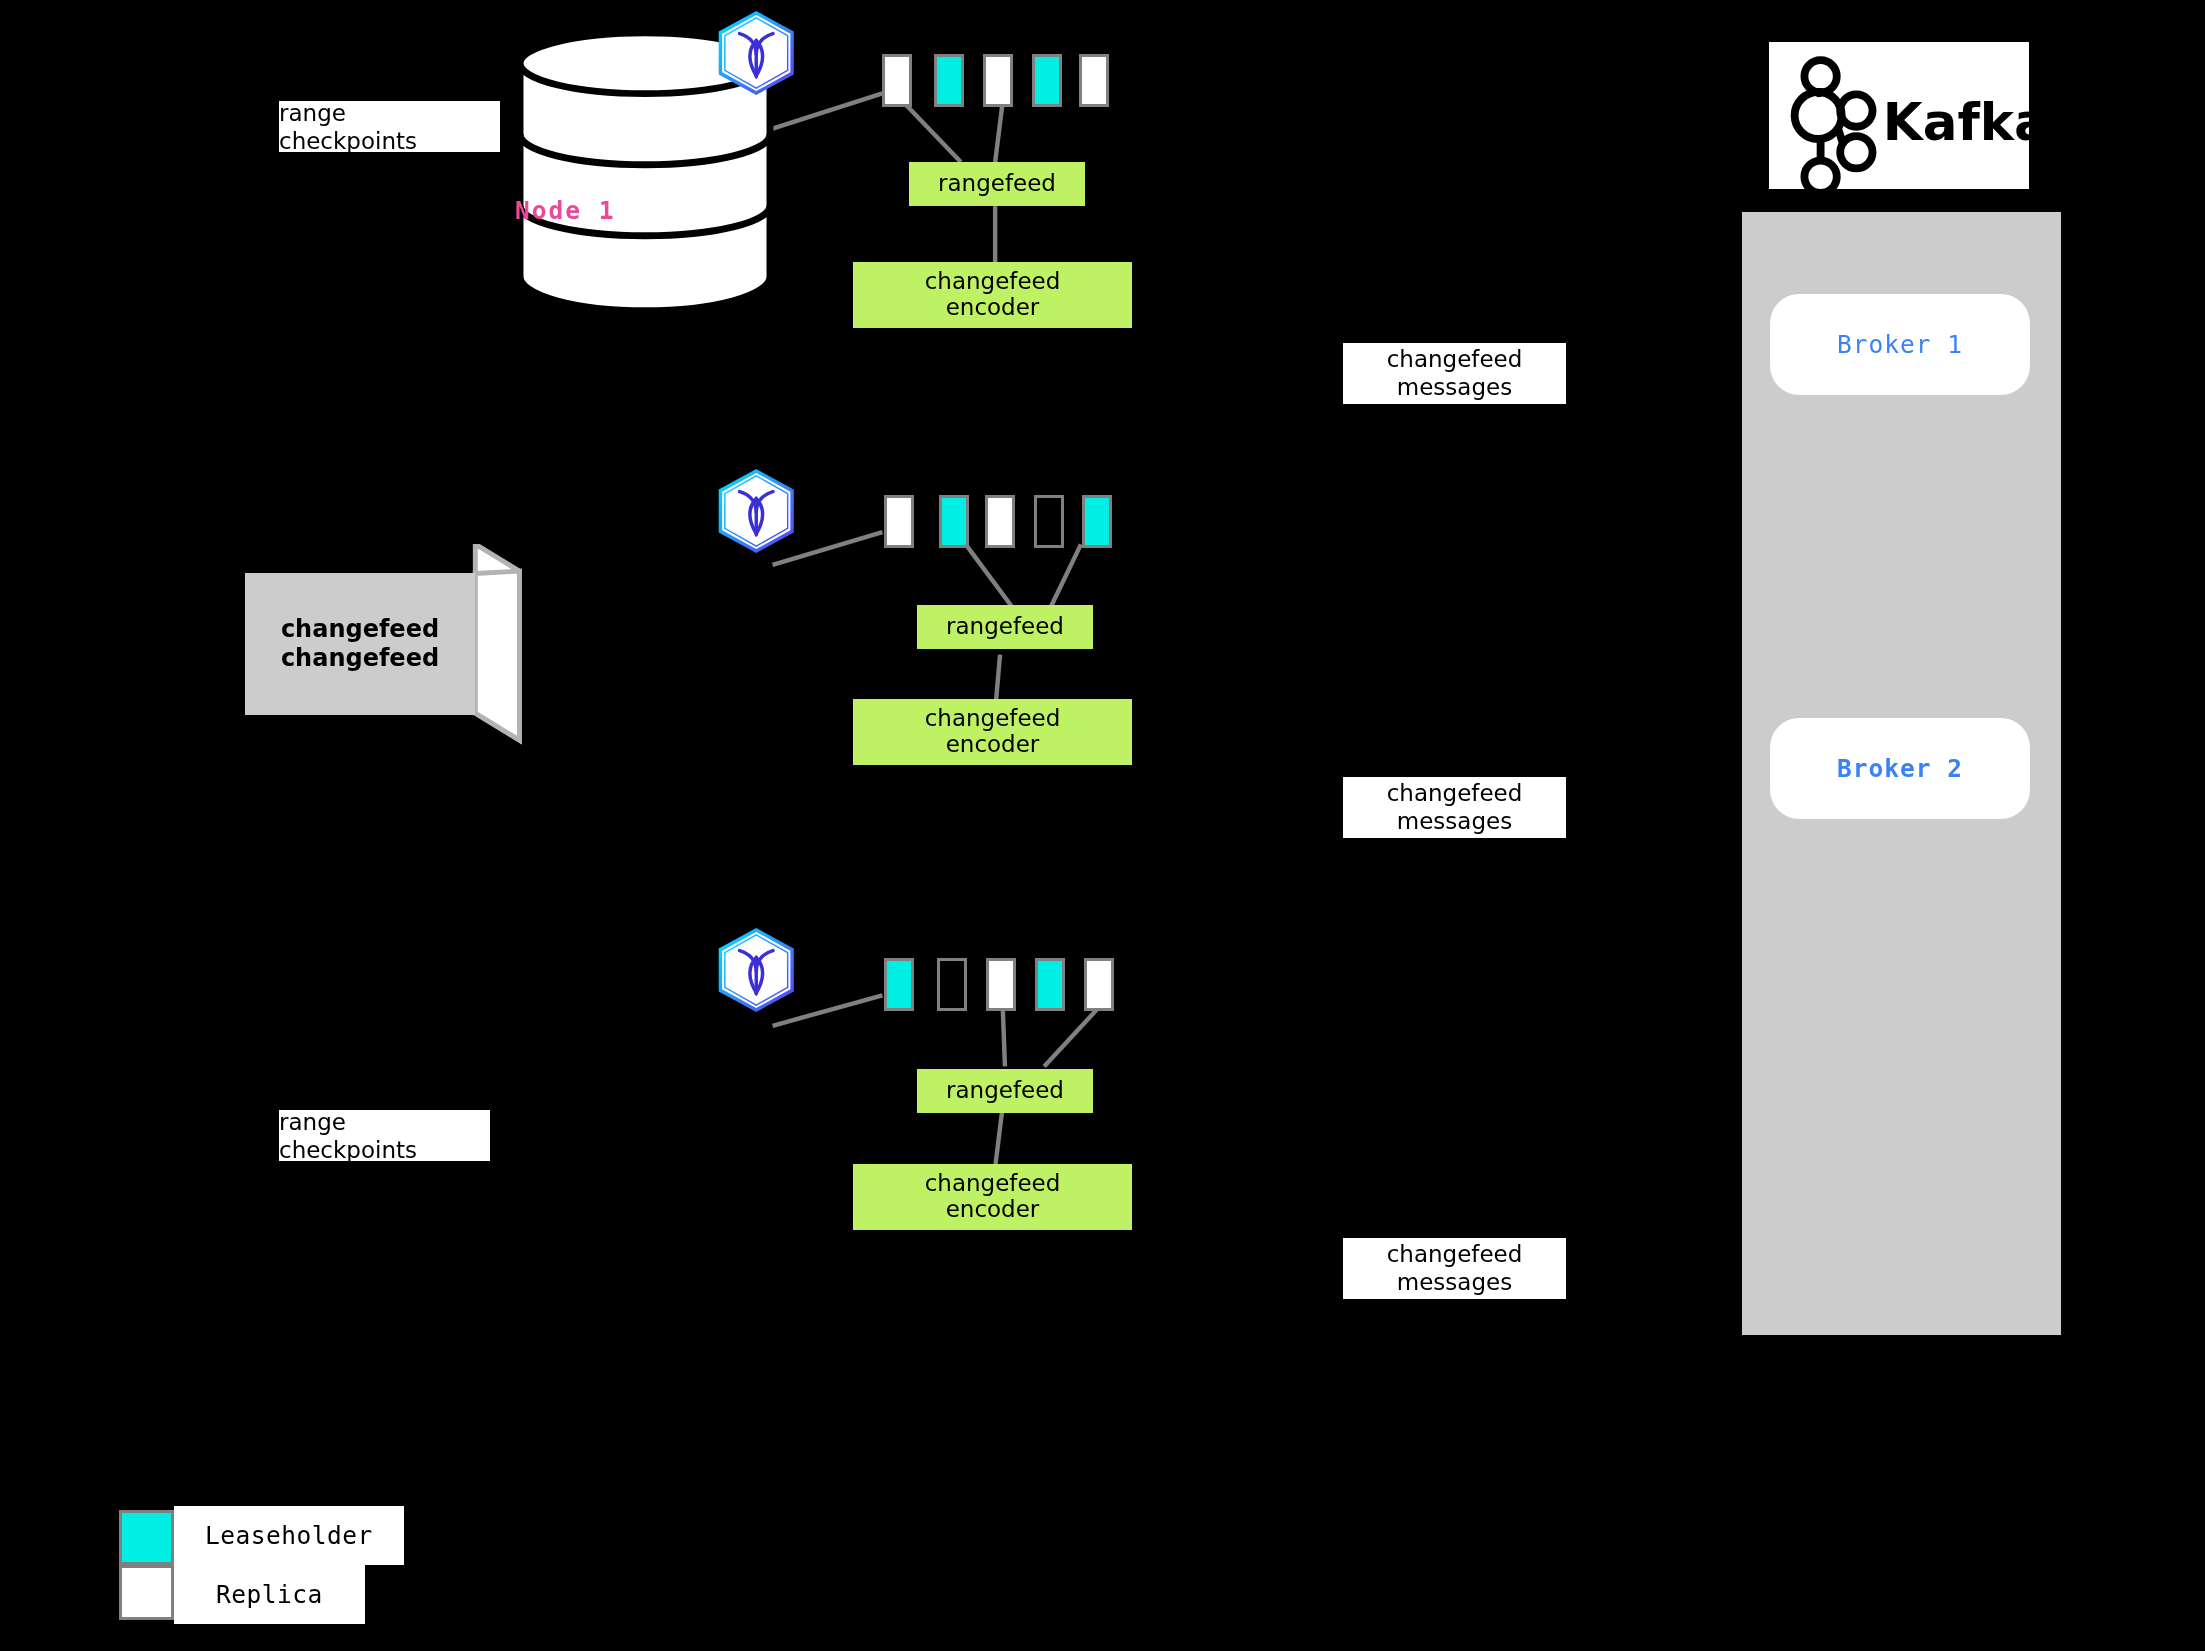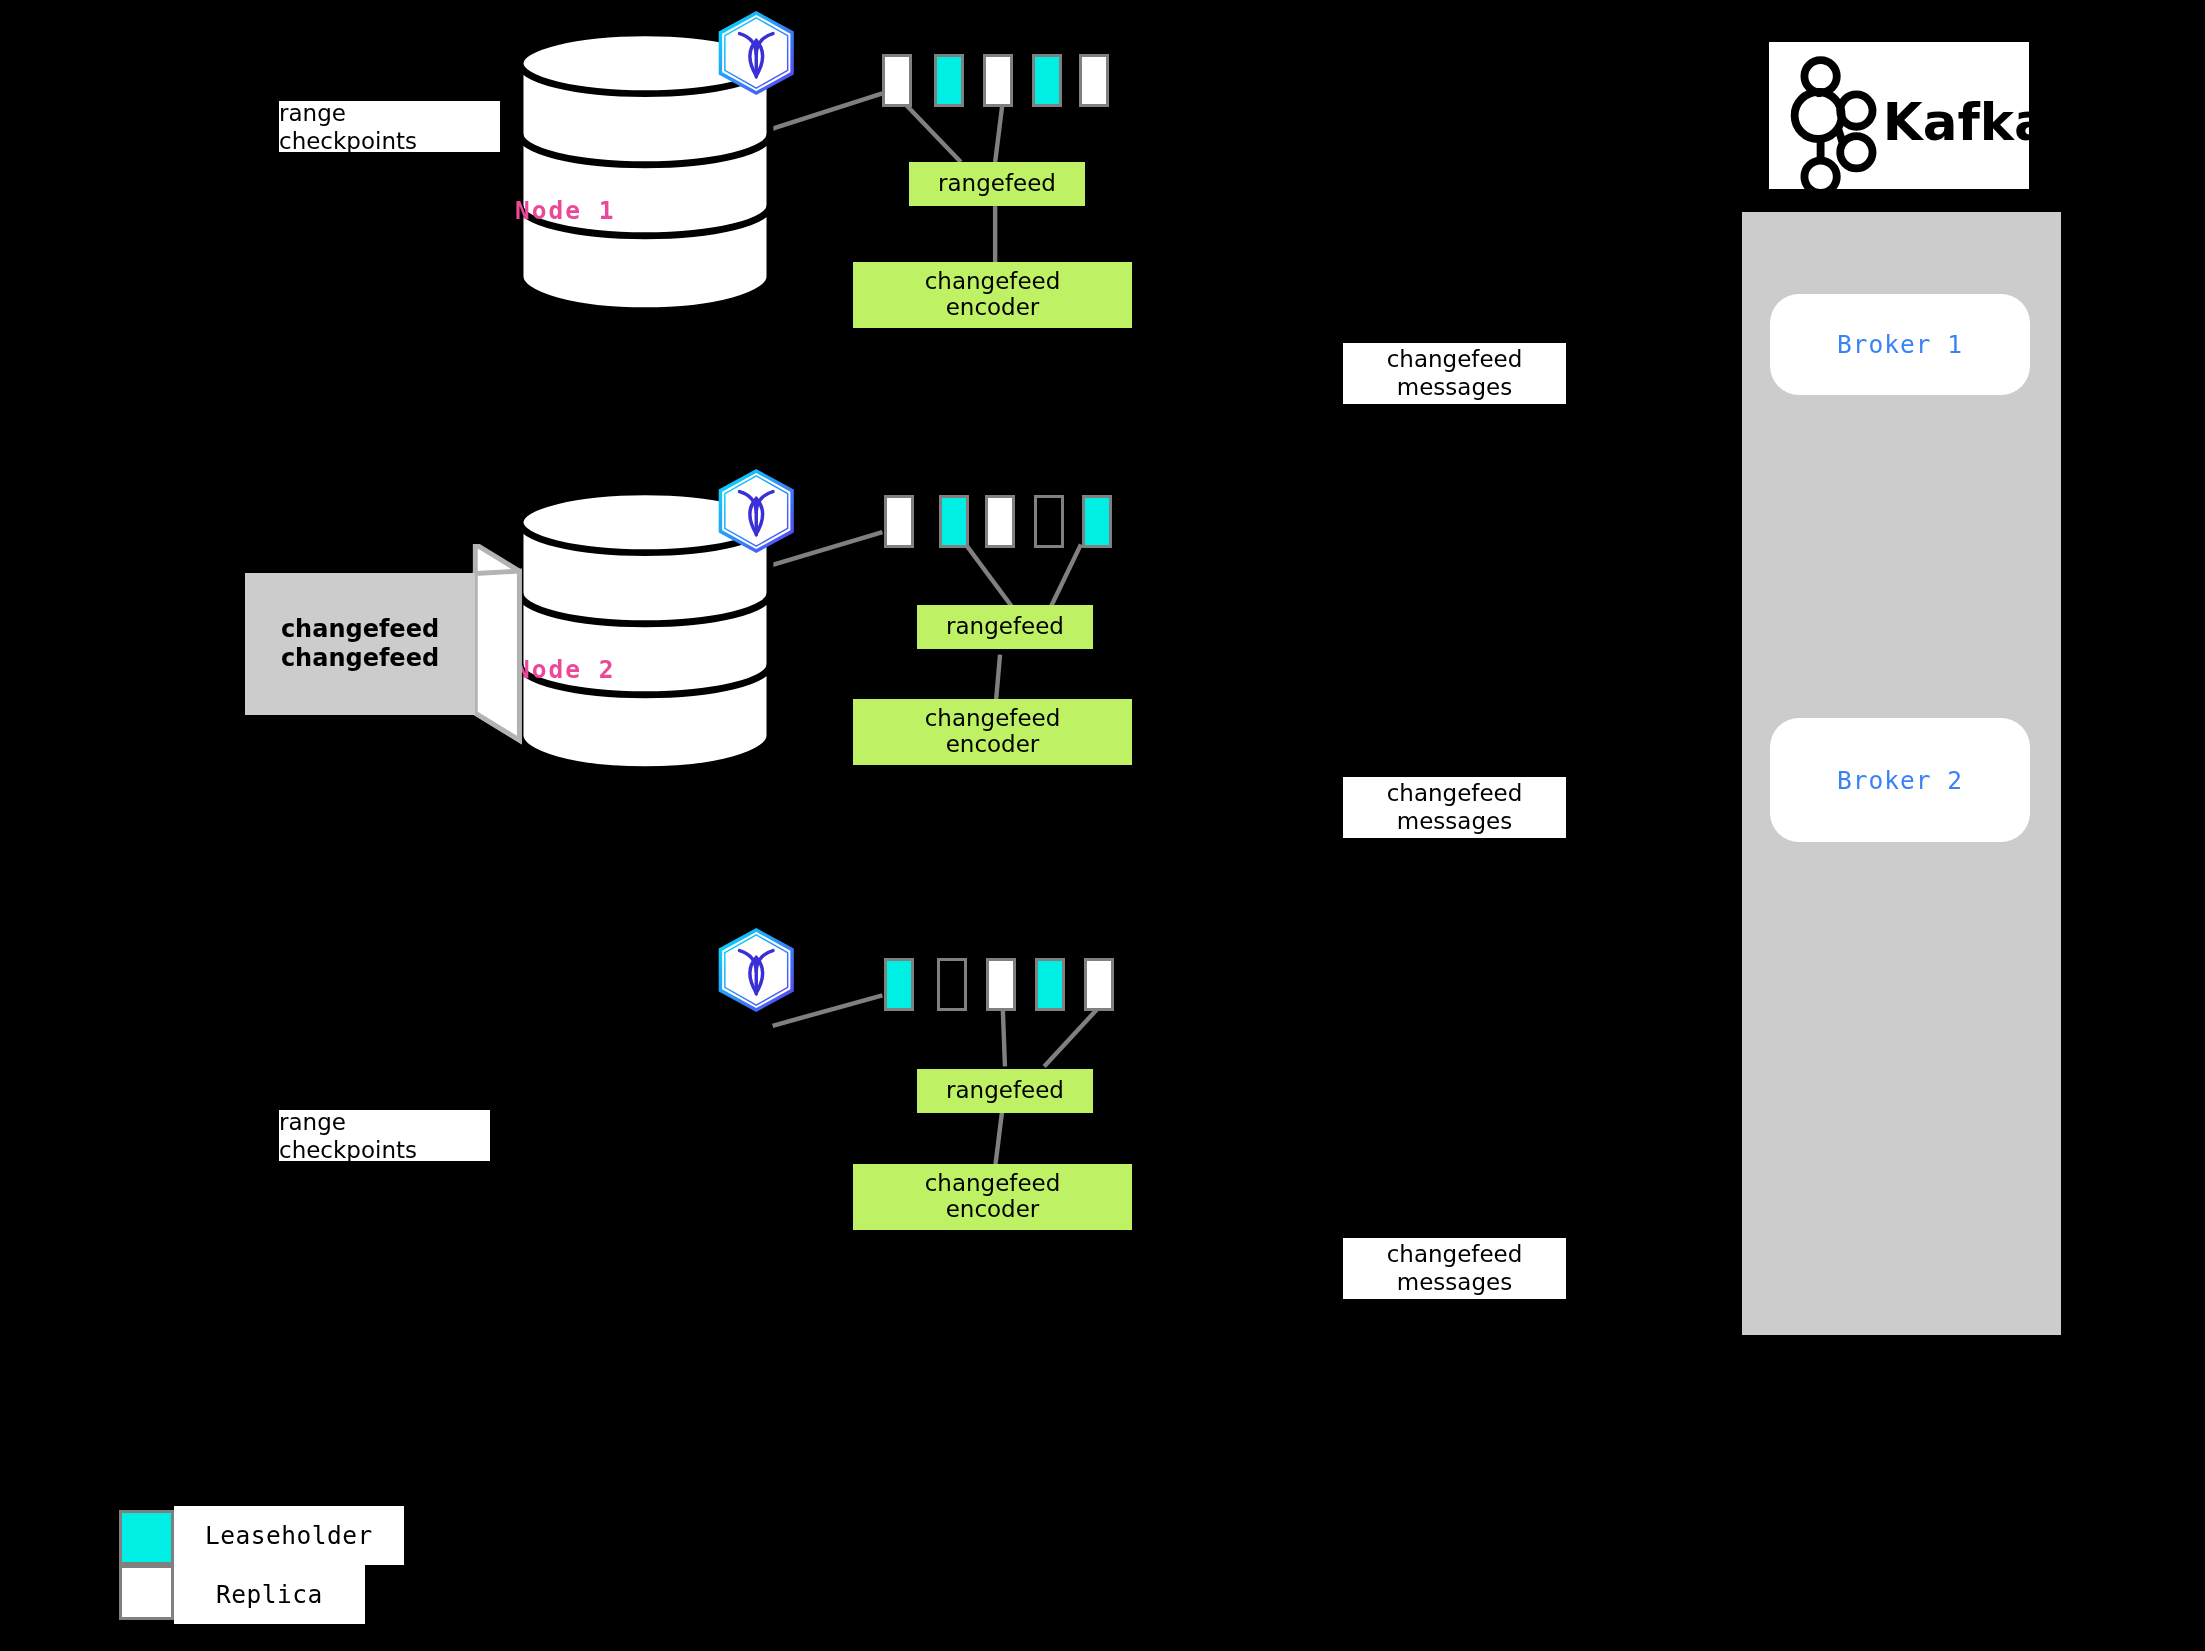--- a/index.html
+++ b/index.html
@@ -137,31 +137,20 @@
   </div>
   <div class="gbox" style="left:853px;top:262px;width:279px;height:66px;flex-direction:column;">
     <span>changefeed</span>
     <span>encoder</span>
   </div>
   <div class="wbox overflow" style="left:279px;top:101px;width:221px;height:49px;flex-direction:column;">
     <span>range</span>
     <span>checkpoints</span>
   </div>
 
-  <div class="node" style="left:515px;top:488px;">
-    <svg viewBox="0 0 530 600" xmlns="http://www.w3.org/2000/svg">
-      <g fill="#ffffff" stroke="#000000" stroke-width="14">
-        <path d="M10 70 L10 505 A255 70 0 0 0 520 505 L520 70 Z"></path>
-        <ellipse cx="265" cy="70" rx="255" ry="62"></ellipse>
-        <path d="M10 215 A255 62 0 0 0 520 215" fill="none"></path>
-        <path d="M10 360 A255 62 0 0 0 520 360" fill="none"></path>
-      </g>
-    </svg>
-    <div class="node-label" style="top:125px;">Node 2</div>
-  </div>
   <div class="hexbadge" style="left:716px;top:468px;">
     <svg viewBox="0 0 165 175" xmlns="http://www.w3.org/2000/svg">
       <defs>
         <linearGradient id="hg2" x1="0" y1="0" x2="1" y2="1">
           <stop offset="0%" stop-color="#00e1ff"></stop>
             <stop offset="100%" stop-color="#5b3df5"></stop>
         </linearGradient>
       </defs>
       <polygon points="82,6 155,46 155,129 82,169 9,129 9,46" fill="#ffffff" stroke="url(#hg2)" stroke-width="7"></polygon>
       <polygon points="82,16 146,52 146,123 82,159 18,123 18,52" fill="none" stroke="url(#hg2)" stroke-width="3"></polygon>
@@ -317,21 +306,21 @@
         <line x1="140" y1="125" x2="150" y2="132"></line>
         <line x1="140" y1="175" x2="150" y2="205"></line>
       </g>
       <text x="232" y="200" font-family="DejaVu Sans, sans-serif" font-size="105" font-weight="600" fill="#000000">Kafka</text>
     </svg>
   </div>
   <div class="kafka-panel" style="left:1742px;top:212px;width:319px;height:1123px;"></div>
   <div class="broker" style="left:1770px;top:294px;width:260px;height:101px;">
     <span>Broker 1</span>
   </div>
-  <div class="broker" style="left:1770px;top:718px;width:260px;height:124px;">
+  <div class="broker" style="left:1770px;top:718px;width:260px;height:101px;font-weight:bold;">
     <span>Broker 2</span>
   </div>
 
 
   <div class="legend-swatch" style="left:119px;top:1510px;background:#00efe4;"></div>
   <div class="legend-label" style="left:174px;top:1506px;width:230px;height:59px;">
     <span>Leaseholder</span>
   </div>
   <div class="legend-swatch" style="left:119px;top:1565px;background:#ffffff;"></div>
   <div class="legend-label" style="left:174px;top:1565px;width:191px;height:59px;">

